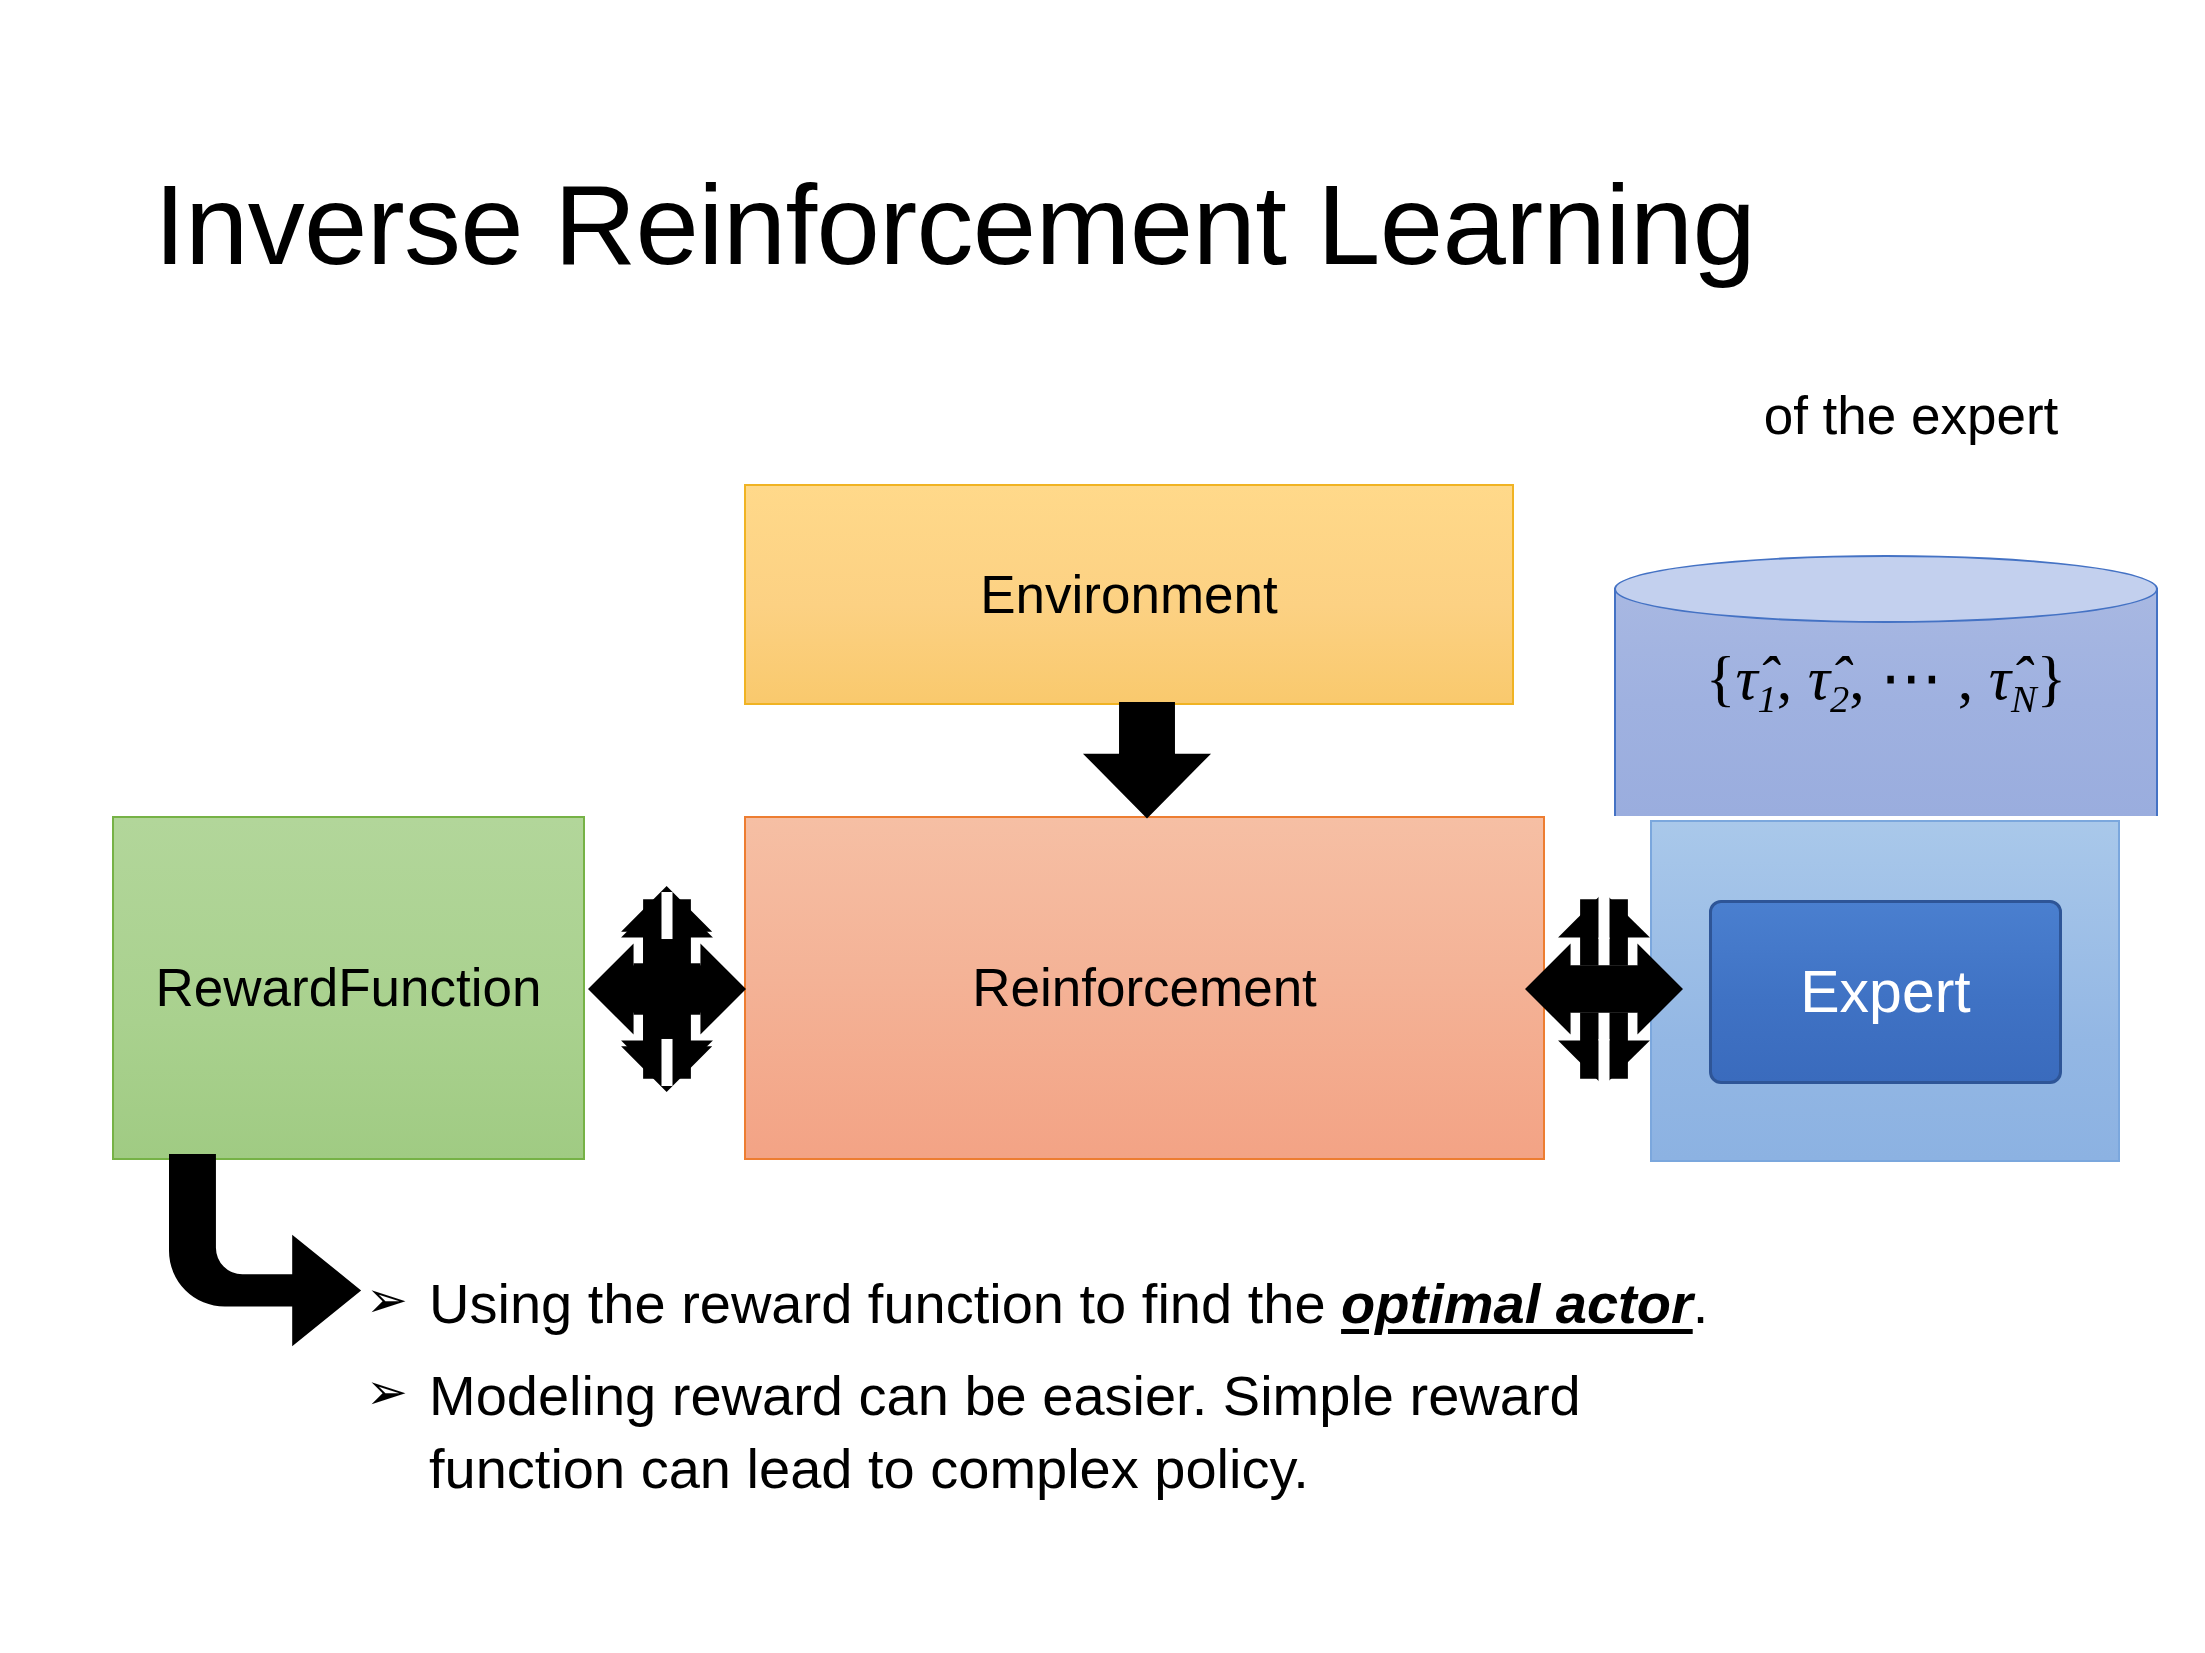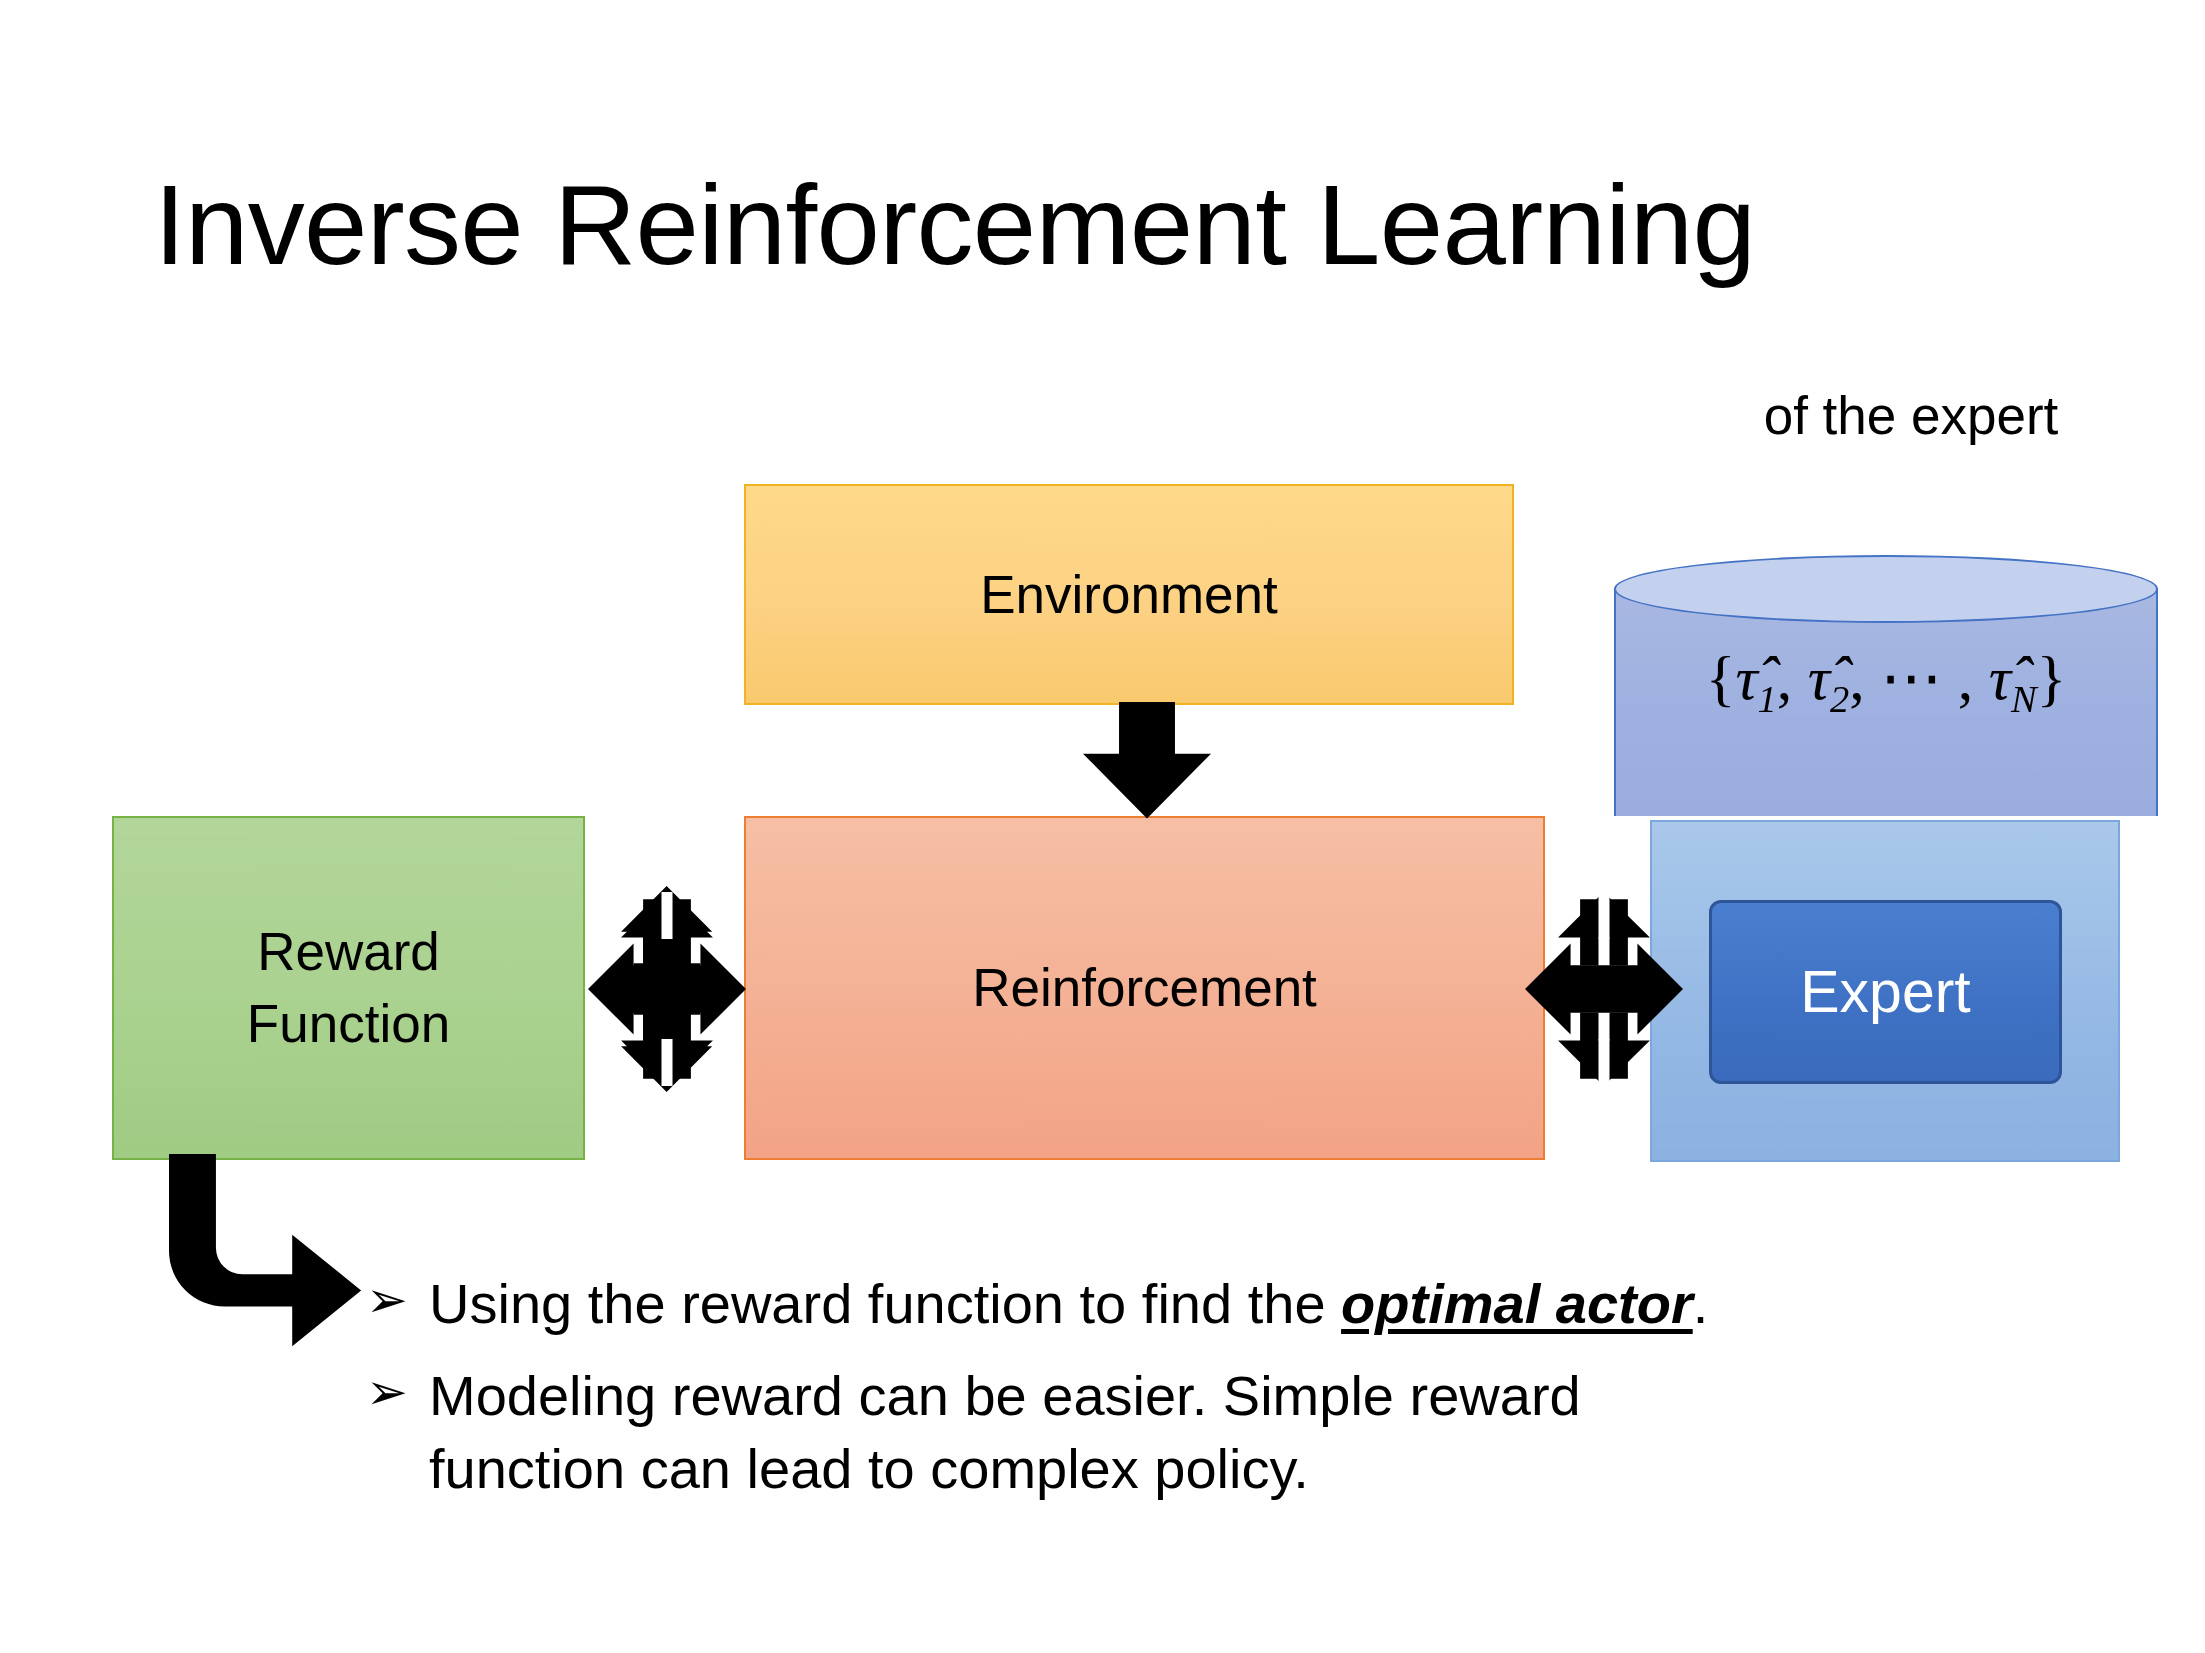--- a/index.html
+++ b/index.html
@@ -52,21 +52,21 @@
     border: 2.9px solid #f0b323;
   }
 
   #box-reward-function {
     left: 112px;
     top: 816px;
     width: 473px;
     height: 344px;
     background: linear-gradient(180deg, #b2d69a 0%, #a9d18e 60%, #a0cb83 100%);
     border: 2.9px solid #76b246;
-    flex-direction: column;
+    flex-direction: row;
   }
 
   #box-rl {
     left: 744px;
     top: 816px;
     width: 801px;
     height: 344px;
     background: linear-gradient(180deg, #f6bfa4 0%, #f4b397 45%, #f3a385 100%);
     border: 2.9px solid #ed7d31;
     flex-direction: column;

